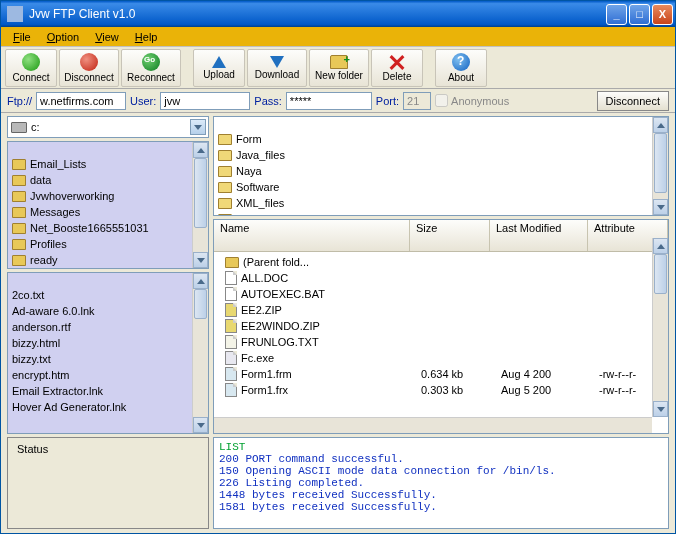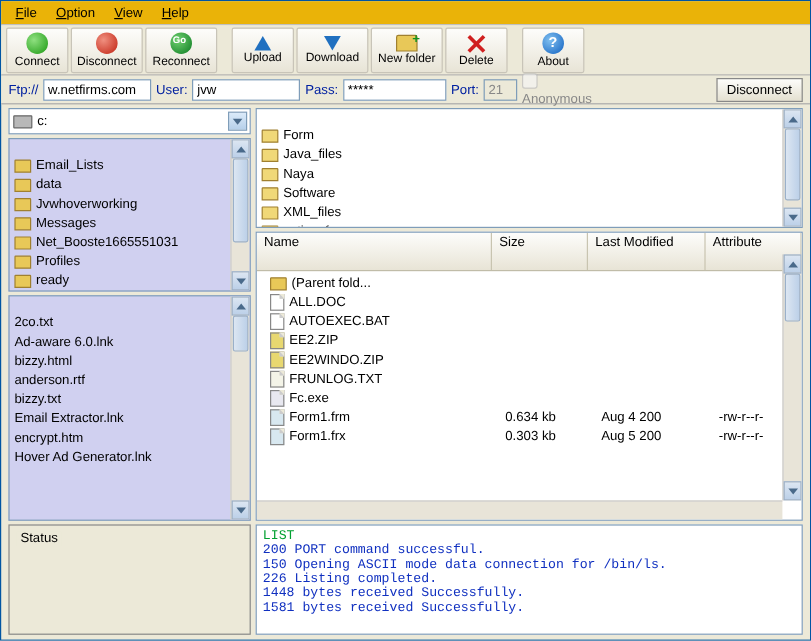--- a/index.html
+++ b/index.html
@@ -30,21 +30,21 @@
 .ic-x { width: 16px; height: 16px; position: relative; border-radius: 0; background: none; }
 .ic-x::before, .ic-x::after { content: ""; position: absolute; width: 18px; height: 3px; background: #d02020; top: 7px; left: -1px; }
 .ic-x::before { transform: rotate(45deg); }
 .ic-x::after { transform: rotate(-45deg); }
 .ic-about { background: radial-gradient(circle at 35% 35%, #80c0f0, #1060c0); position: relative; }
 .ic-about::after { content: "?"; position: absolute; top: 1px; left: 5px; color: #fff; font-weight: bold; font-size: 12px; }
 .connrow { height: 24px; background: #ece9d8; border-bottom: 1px solid #aaa; display: flex; align-items: center; padding: 2px 6px; gap: 4px; }
 .connrow label { color: #0020a0; font-size: 11px; }
 .connrow input[type=text] { height: 18px; border: 1px solid #7f9db9; background: #fff; padding: 0 3px; font-size: 11px; }
 .connrow input[disabled] { background: #ece9d8; color: #888; }
-.connrow .chk { display: flex; align-items: flex-start; gap: 3px; color: #888; flex-direction: column; }
+.connrow .chk { display: flex; align-items: center; gap: 3px; color: #888; }
 .connrow button { height: 20px; padding: 0 8px; border: 1px solid #888; background: linear-gradient(#fdfdfb, #e4e0d0); font-size: 11px; }
 .mainrow { flex: 1; display: flex; padding: 3px 6px; gap: 4px; min-height: 0; }
 .leftcol { width: 202px; display: flex; flex-direction: column; gap: 3px; }
 .rightcol { flex: 1; display: flex; flex-direction: column; gap: 3px; min-width: 0; }
 .drivebar { height: 22px; border: 1px solid #7f9db9; background: #fff; display: flex; align-items: center; padding: 0 3px; position: relative; }
 .driveicon { width: 16px; height: 11px; background: #b8b8b8; border: 1px solid #666; margin-right: 4px; border-radius: 1px; }
 .drivebar .dd { position: absolute; right: 2px; top: 2px; width: 16px; height: 16px; border: 1px solid #7f9db9; background: linear-gradient(#dbeaf9, #b6d0ea); display: flex; align-items: center; justify-content: center; }
 .drivebar .dd::after { content: ""; border-left: 4px solid transparent; border-right: 4px solid transparent; border-top: 5px solid #4a6a8a; }
 .pane { border: 1px solid #7f9db9; background: #fff; overflow: hidden; position: relative; font-size: 11px; }
 .pane.blue { background: #d0d0f0; }
@@ -76,20 +76,27 @@
 .statusbox { width: 202px; border: 1px solid #888; padding: 6px 8px; font-size: 11px; position: relative; background: #ece9d8; }
 .statusbox .lbl { position: absolute; top: -7px; left: 6px; background: #ece9d8; padding: 0 3px; margin-top: 12px; }
 .statusbox table td { padding: 1px 4px; vertical-align: top; }
 .logbox { flex: 1; border: 1px solid #7f9db9; background: #fff; padding: 3px 5px; font-family: "Courier New", monospace; font-size: 11px; color: #00a030; overflow: hidden; position: relative; }
 .logbox .line.blue { color: #1030c0; }
 </style>
 </head>
 <body>
 
 <div class="window">
+  <div class="titlebar">
+    <span class="icon"></span>
+    <span class="title">Jvw FTP Client v1.0</span>
+    <div class="winbtn min">_</div>
+    <div class="winbtn max">□</div>
+    <div class="winbtn close">X</div>
+  </div>
 
   <div class="menubar" id="menubar">
       <div class="mitem"><u>F</u>ile</div>
       <div class="mitem"><u>O</u>ption</div>
       <div class="mitem"><u>V</u>iew</div>
       <div class="mitem"><u>H</u>elp</div>
     </div>
 
   <div class="toolbar" id="toolbar">
       <div class="tbtn">
@@ -195,33 +202,33 @@
       </div>
       <div class="pane blue" style="flex:1">
         <div class="filelist" id="localfiles">
             <div class="frow">
               <span>2co.txt</span>
             </div>
             <div class="frow">
               <span>Ad-aware 6.0.lnk</span>
             </div>
             <div class="frow">
+              <span>anderson.rtf</span>
+            </div>
+            <div class="frow">
               <span>bizzy.html</span>
             </div>
             <div class="frow">
-              <span>anderson.rtf</span>
-            </div>
-            <div class="frow">
               <span>bizzy.txt</span>
             </div>
             <div class="frow">
+              <span>encrypt.htm</span>
+            </div>
+            <div class="frow">
               <span>Email Extractor.lnk</span>
-            </div>
-            <div class="frow">
-              <span>encrypt.htm</span>
             </div>
             <div class="frow">
               <span>Hover Ad Generator.lnk</span>
             </div>
           </div>
         <div class="sb">
           <div class="sbbtn up"></div>
           <div class="sbthumb" style="top:16px;height:30px"></div>
           <div class="sbbtn down"></div>
         </div>

